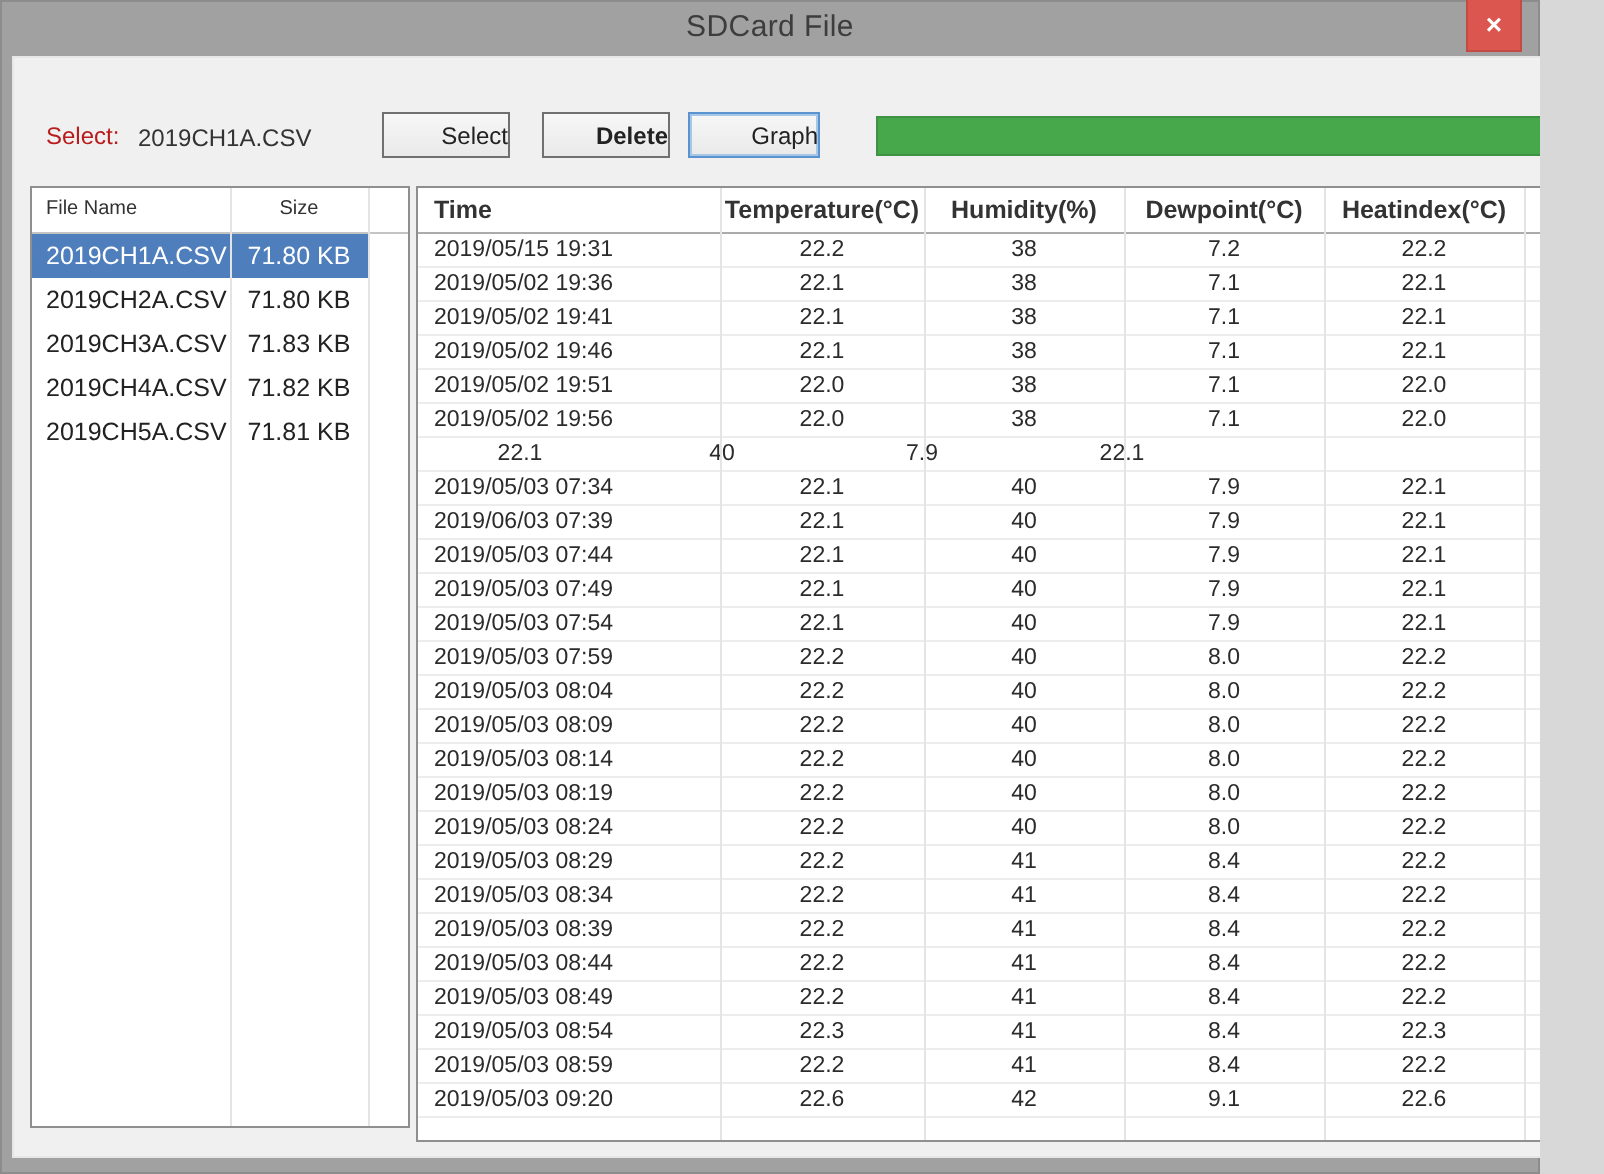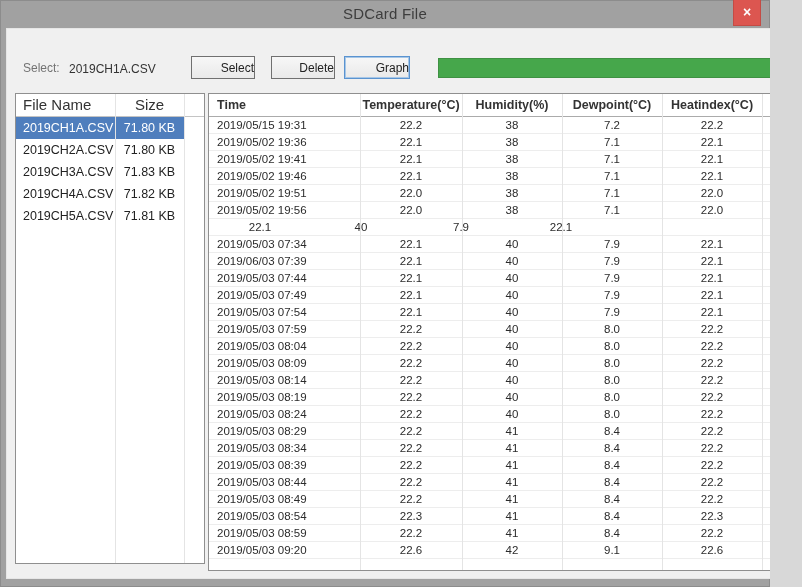--- a/index.html
+++ b/index.html
@@ -23,45 +23,45 @@
     cursor:default;padding:0;
   }
 
   .client{
     position:absolute;left:6px;top:28px;width:789px;height:551px;
     background:var(--client-bg,#f0f0f0);
     border:1px solid #e6e6e6;
   }
 
   
-  .lbl-select{position:absolute;left:16px;top:32px;font-size:12px;color:#737373;}
+  .lbl-select{position:absolute;left:16px;top:32px;font-size:12px;color:#b91c1c;}
   .file-chosen{position:absolute;left:62px;top:33px;font-size:12px;color:#333;}
   .btn{
     position:absolute;top:27px;height:23px;width:64px;
     background:linear-gradient(#f7f7f7,#e9e9e9);
     border:1px solid #707070;
     font-size:12px;color:#222;text-align:right;line-height:20px;padding:0;
   }
   .btn-select{left:184px;}
-  .btn-delete{left:264px;}
+  .btn-delete{left:264px;font-weight:bold;}
   .btn-graph{left:337px;width:66px;border:1px solid #5a93d0;box-shadow:0 0 0 1px #a7c7e7 inset;}
   .progress{
     position:absolute;left:431px;top:29px;width:342px;height:20px;
     border:1px solid #3f9143;background:#f0f0f0;
   }
   .progress-fill{height:100%;background:var(--progress-green,#46a74b);}
 
   
   .panel{position:absolute;top:64px;background:#fff;border:1px solid #8f8f8f;}
   .file-panel{left:8px;width:190px;height:471px;}
   .data-panel{left:201px;width:583px;height:478px;}
 
   
   .fl-header{position:relative;height:23px;border-bottom:1px solid #c4c4c4;background:#fff;}
-  .fl-header .fl-cell{font-size:15px;color:#333;line-height:22px;}
+  .fl-header .fl-cell{font-size:10px;color:#333;line-height:22px;}
   .fl-row{display:flex;height:22px;line-height:22px;font-size:12.5px;color:#222;}
   .fl-cell{overflow:hidden;white-space:nowrap;}
   .fl-name{width:99px;padding-left:7px;}
   .fl-size{width:69px;text-align:center;}
   .fl-header{display:flex;}
   .fl-row.selected .fl-cell{background:var(--selection-blue,#4f7ebd);color:#fff;}
   .v-line{position:absolute;top:0;bottom:0;width:1px;background:#e4e4e4;pointer-events:none;}
   .file-panel .v1{left:99px;}
   .file-panel .v2{left:168px;}
 

